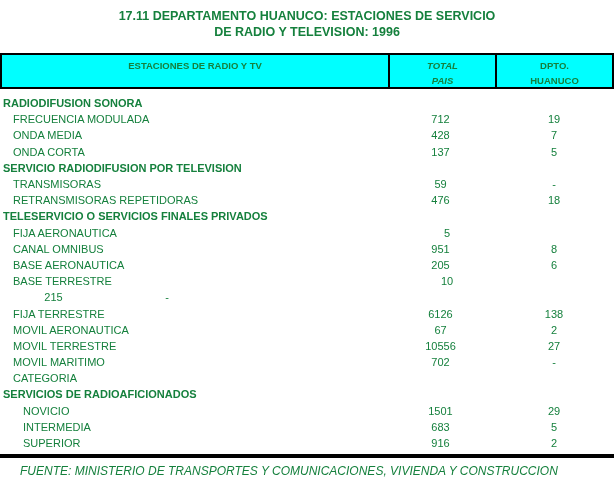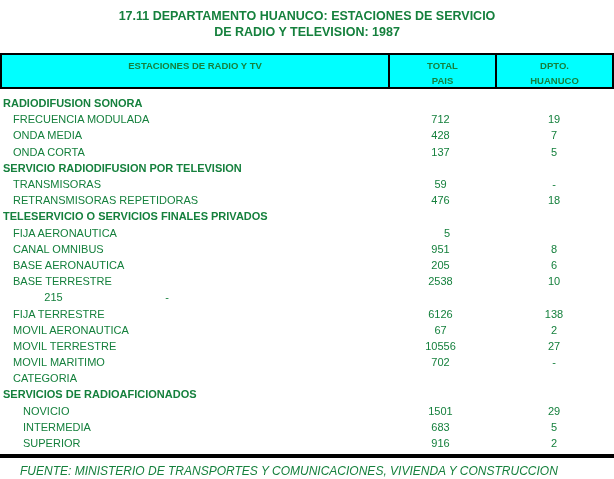--- a/index.html
+++ b/index.html
@@ -9,41 +9,41 @@
     font-family:"Liberation Sans","DejaVu Sans",sans-serif;
   }
   .title-block { padding-top:8px; text-align:center; font-weight:bold; font-size:12.5px; line-height:16px; }
   .header-band {
     margin-top:13px; width:614px; height:36px; box-sizing:border-box;
     display:flex; border:2px solid #000; background:#00ffff;
   }
   .hcol { box-sizing:border-box; padding-top:3px; text-align:center;
           font-weight:bold; font-size:9.5px; line-height:15px; }
   .hcol1 { width:386px; }
-  .hcol2 { width:107px; border-left:2px solid #000; }
+  .hcol2 { width:107px; border-left:2px solid #000;font-style:italic; }
   .hcol3 { flex:1; border-left:2px solid #000; }
   .tbody { margin-top:6px; font-size:11px; }
   .row { display:flex; height:16.2px; align-items:center; }
   .c-label { width:387px; box-sizing:border-box; white-space:nowrap; }
   .c-total { width:107px; text-align:center; }
   .c-dpto  { width:120px; text-align:center; }
   .row.section .c-label { font-weight:bold; padding-left:3px; }
   .row.item .c-label    { padding-left:13px; }
   .row.subitem .c-label { padding-left:23px; }
   .bottom-rule { height:4px; background:#000; margin-top:3px; width:614px; }
   .source-line { font-style:italic; font-size:12px; padding:6px 0 0 20px; }
 </style>
 </head>
 <body>
 
 <div class="page">
 
   <div class="title-block">
     <div>17.11  DEPARTAMENTO HUANUCO: ESTACIONES DE SERVICIO</div>
-    <div>DE RADIO Y TELEVISION: 1987</div>
+    <div>DE RADIO Y TELEVISION: 1996</div>
   </div>
 
   <div class="header-band">
     <div class="hcol hcol1">
       <div>ESTACIONES DE RADIO Y TV</div>
     </div>
     <div class="hcol hcol2">
       <div>TOTAL</div>
       <div>PAIS</div>
     </div>
@@ -103,21 +103,20 @@
         <div class="c-total">951</div>
         <div class="c-dpto">8</div>
       </div>
       <div class="row item">
         <div class="c-label">BASE AERONAUTICA</div>
         <div class="c-total">205</div>
         <div class="c-dpto">6</div>
       </div>
       <div class="row item">
         <div class="c-label">BASE TERRESTRE</div>
-        <div class="c-total">2538</div>
         <div class="c-dpto">10</div>
       </div>
       <div class="row item">
         <div class="c-total">215</div>
         <div class="c-dpto">-</div>
       </div>
       <div class="row item">
         <div class="c-label">FIJA TERRESTRE</div>
         <div class="c-total">6126</div>
         <div class="c-dpto">138</div>

